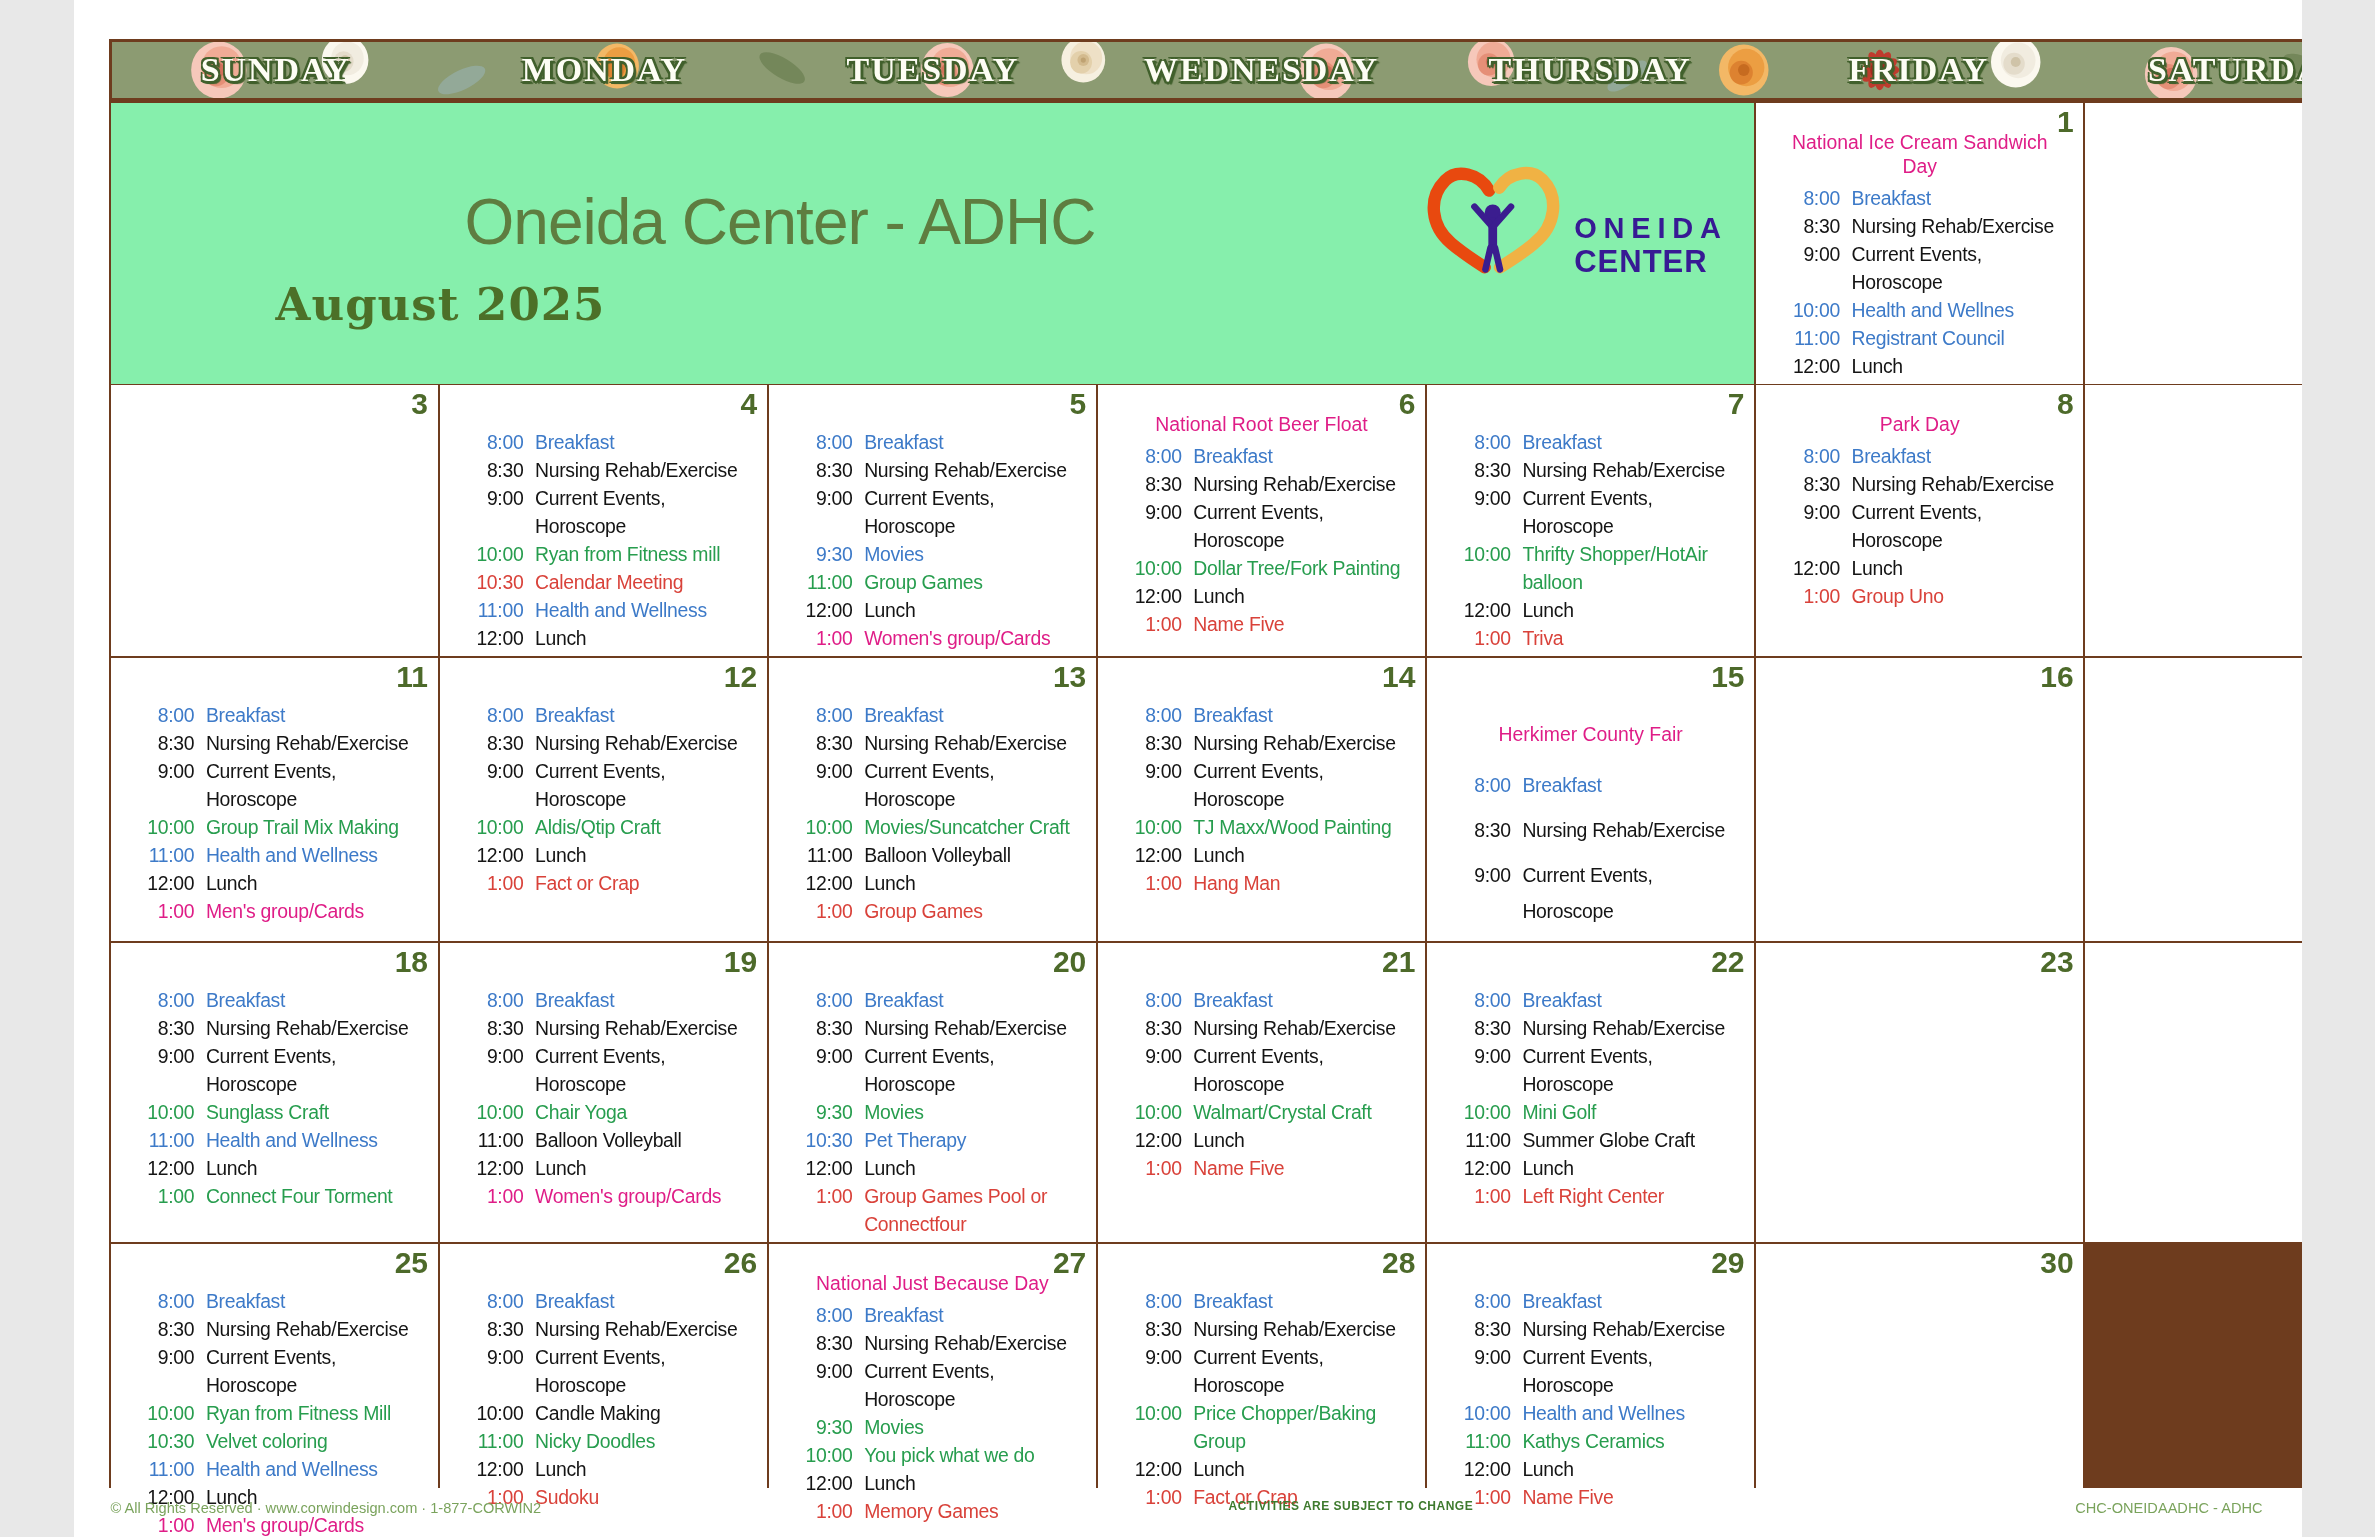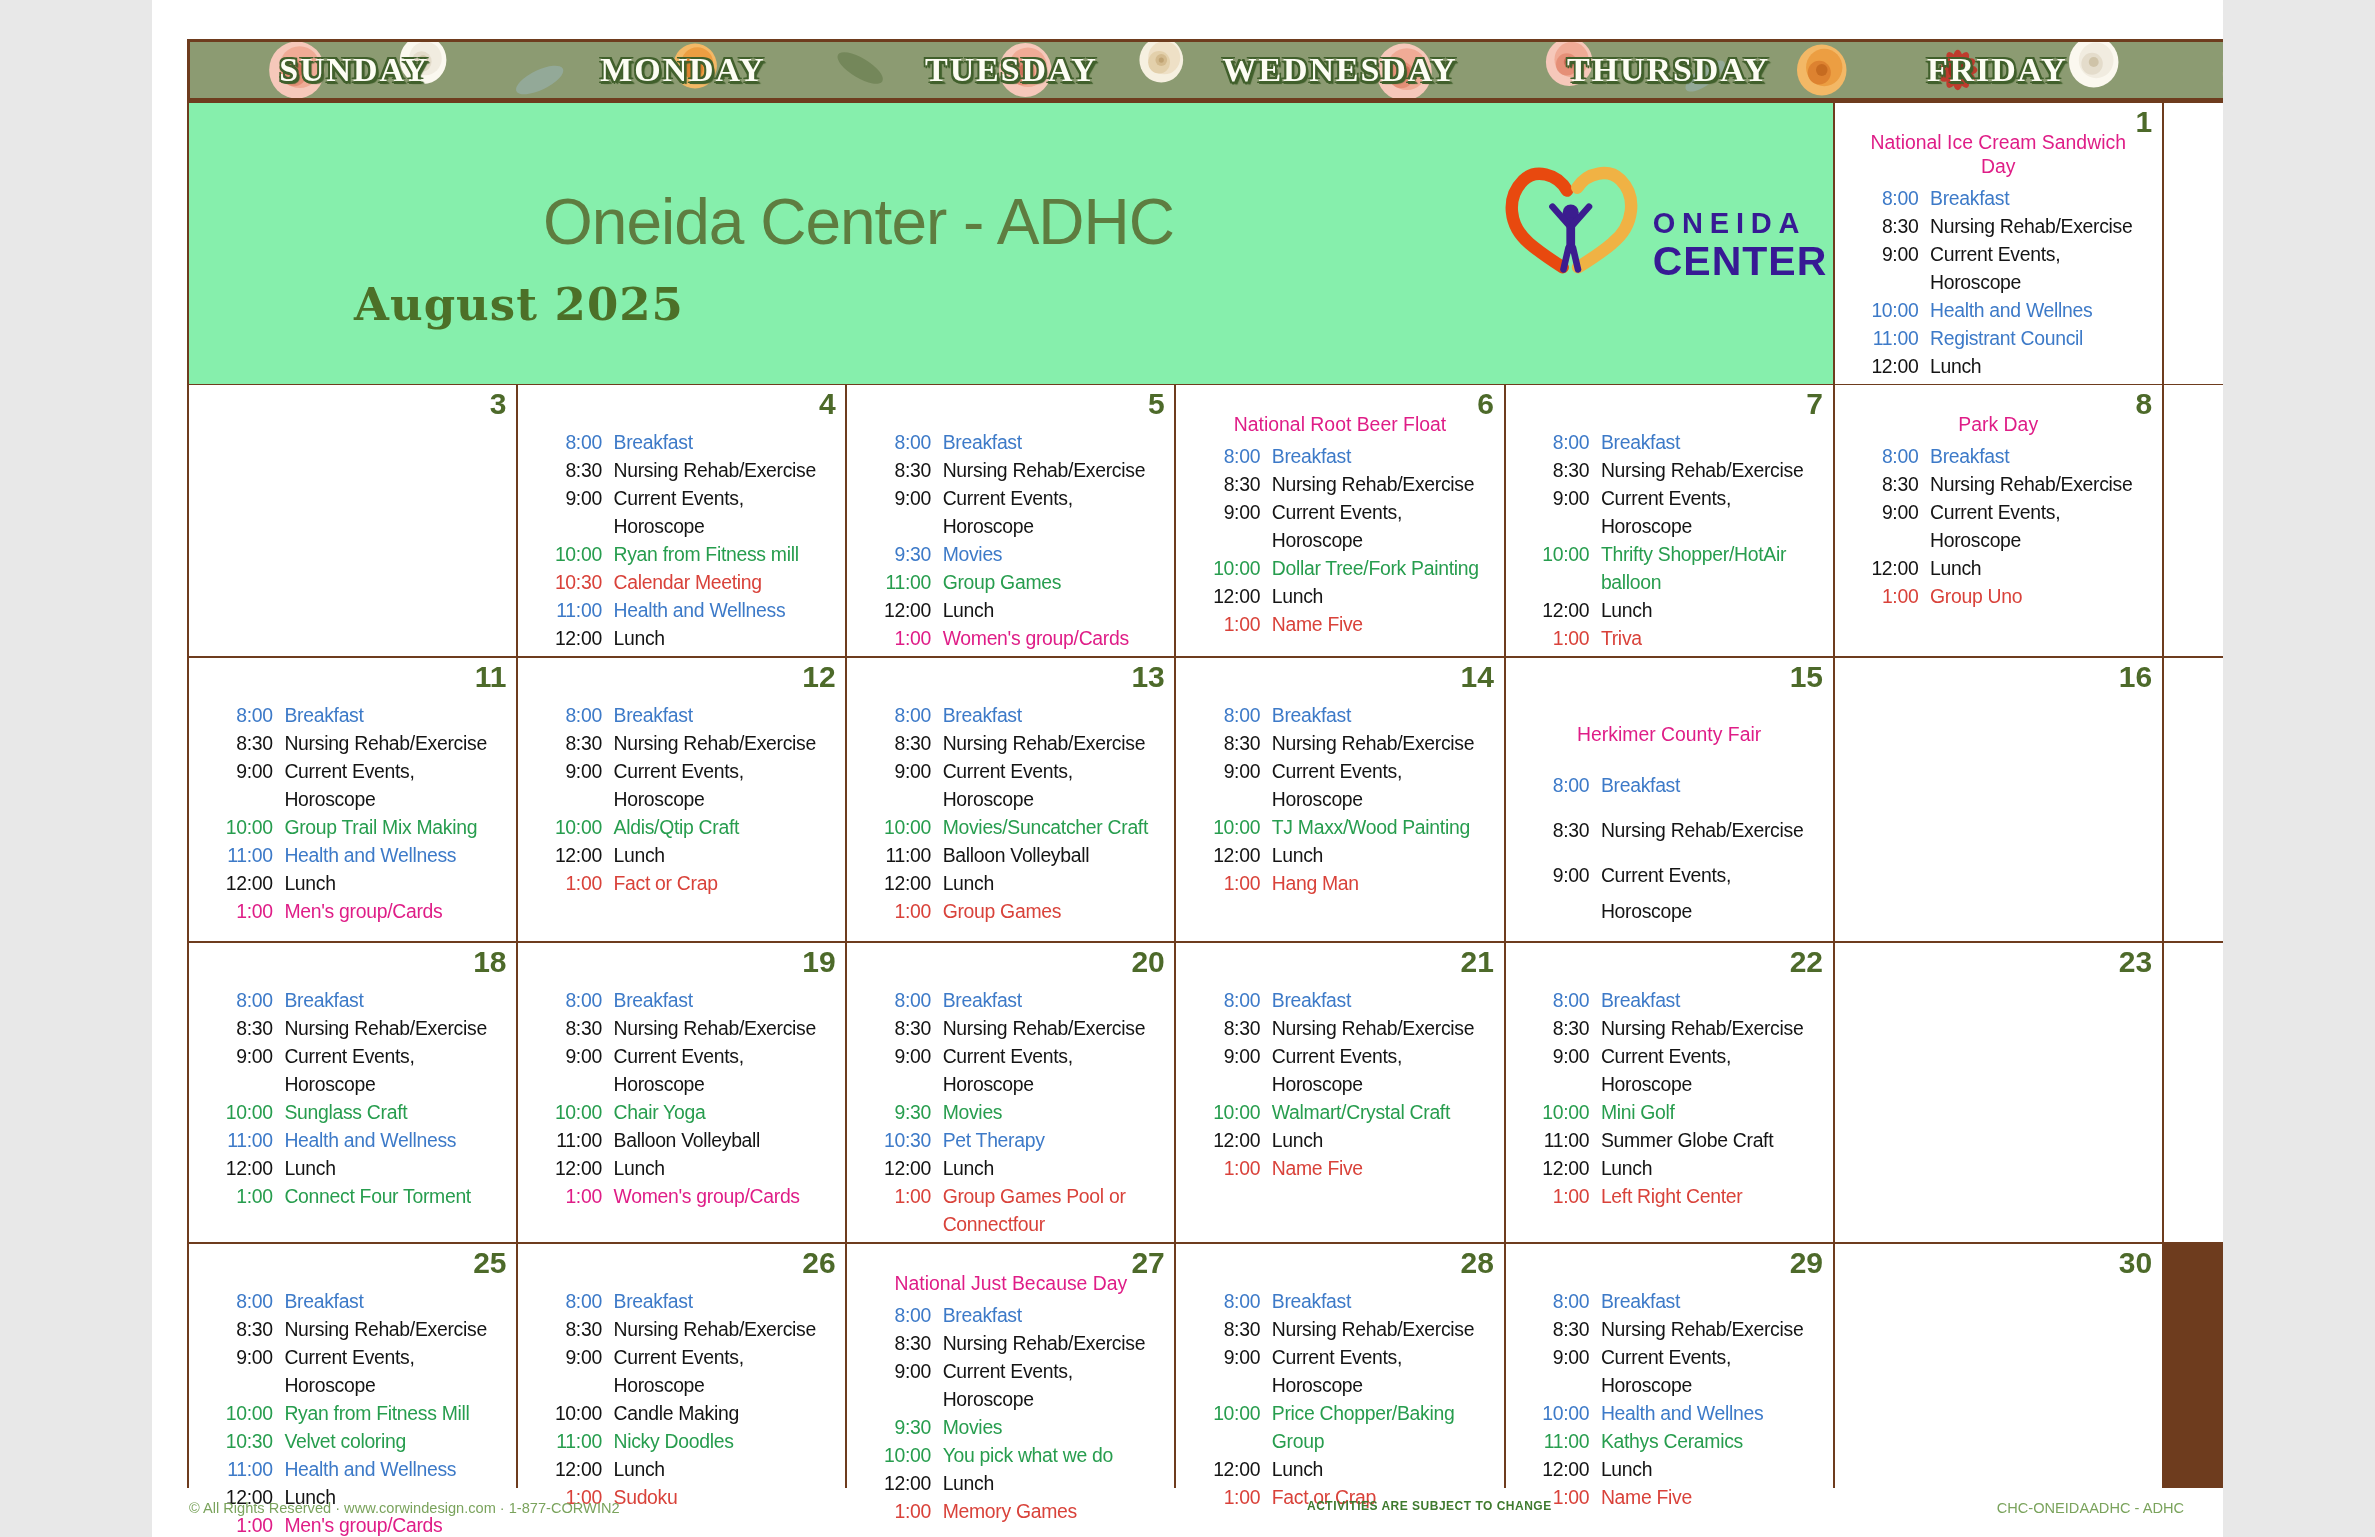--- a/index.html
+++ b/index.html
@@ -1,17 +1,17 @@
 <!DOCTYPE html>
 <html style="--blue: #3D7AC8; --green: #279D4E; --red: #D9423A; --pink: #DF1D87; --black: #141414; --daynum: #4D6A2A; --border: #6E3C1E; --title: #5E7D40; --month: #4C7028; --footer: #3E7A2E; --footerlite: #7AA35C; --nameshadow: #41602C; --heartleft: #E8490F; --heartright: #F0B244; --person: #3B1D8F; --logotext: #371A94;"><head>
 <meta charset="utf-8">
 <style>
   html,body { margin:0; padding:0; background:#e8e8e8; }
   .page {
-    position:relative; width:2071px; height:1537px; background:#ffffff;
+    position:relative; width:2228px; height:1537px; background:#ffffff;
     font-family:"Liberation Sans","DejaVu Sans",sans-serif; overflow:hidden;
     margin:0 auto;
   }
   
   .banner {
     position:absolute; left:35px; top:39px; width:2306px; height:62px;
     border:3.9px solid var(--border); box-sizing:border-box; overflow:hidden;
   }
   .banner > svg { position:absolute; left:0; top:0; width:100%; height:100%; }
   .banner .names {
@@ -60,21 +60,21 @@
     font-size:64px; font-weight:400; color:var(--title); letter-spacing:-1px;
   }
   .month-title {
     position:absolute; left:165px; top:175px; width:1009px; 
     font-family:"DejaVu Serif","Liberation Serif",serif; font-weight:bold;
     font-size:45px; color:var(--month); letter-spacing:1px;
   }
   .logo { position:absolute; left:1308px; top:41px; width:342px; height:155px; display:flex; align-items:center; }
   .logo-text { margin-left:9.7px; color:var(--logotext); font-weight:bold; line-height:1;margin-top:48px; }
   .logo-line1 { font-size:29px; letter-spacing:6.8px; }
-  .logo-line2 { font-size:41px; letter-spacing:1px; margin-top:3.9px; }
+  .logo-line2 { font-size:31px; letter-spacing:1px; margin-top:3.9px; }
   
   .footer-left  { position:absolute; left:37px;  top:1500px; font-size:14.6px; color:var(--footerlite); }
   .footer-center{ position:absolute; left:1155px; top:1499px; font-size:12px; font-weight:bold; color:var(--footer); letter-spacing:0.5px; }
   .footer-right { position:absolute; right:39px; top:1500px; font-size:14.6px; color:var(--footerlite); }
 </style>
 </head>
 <body>
 
 <svg width="0" height="0" style="position:absolute" aria-hidden="true">
   <defs>

